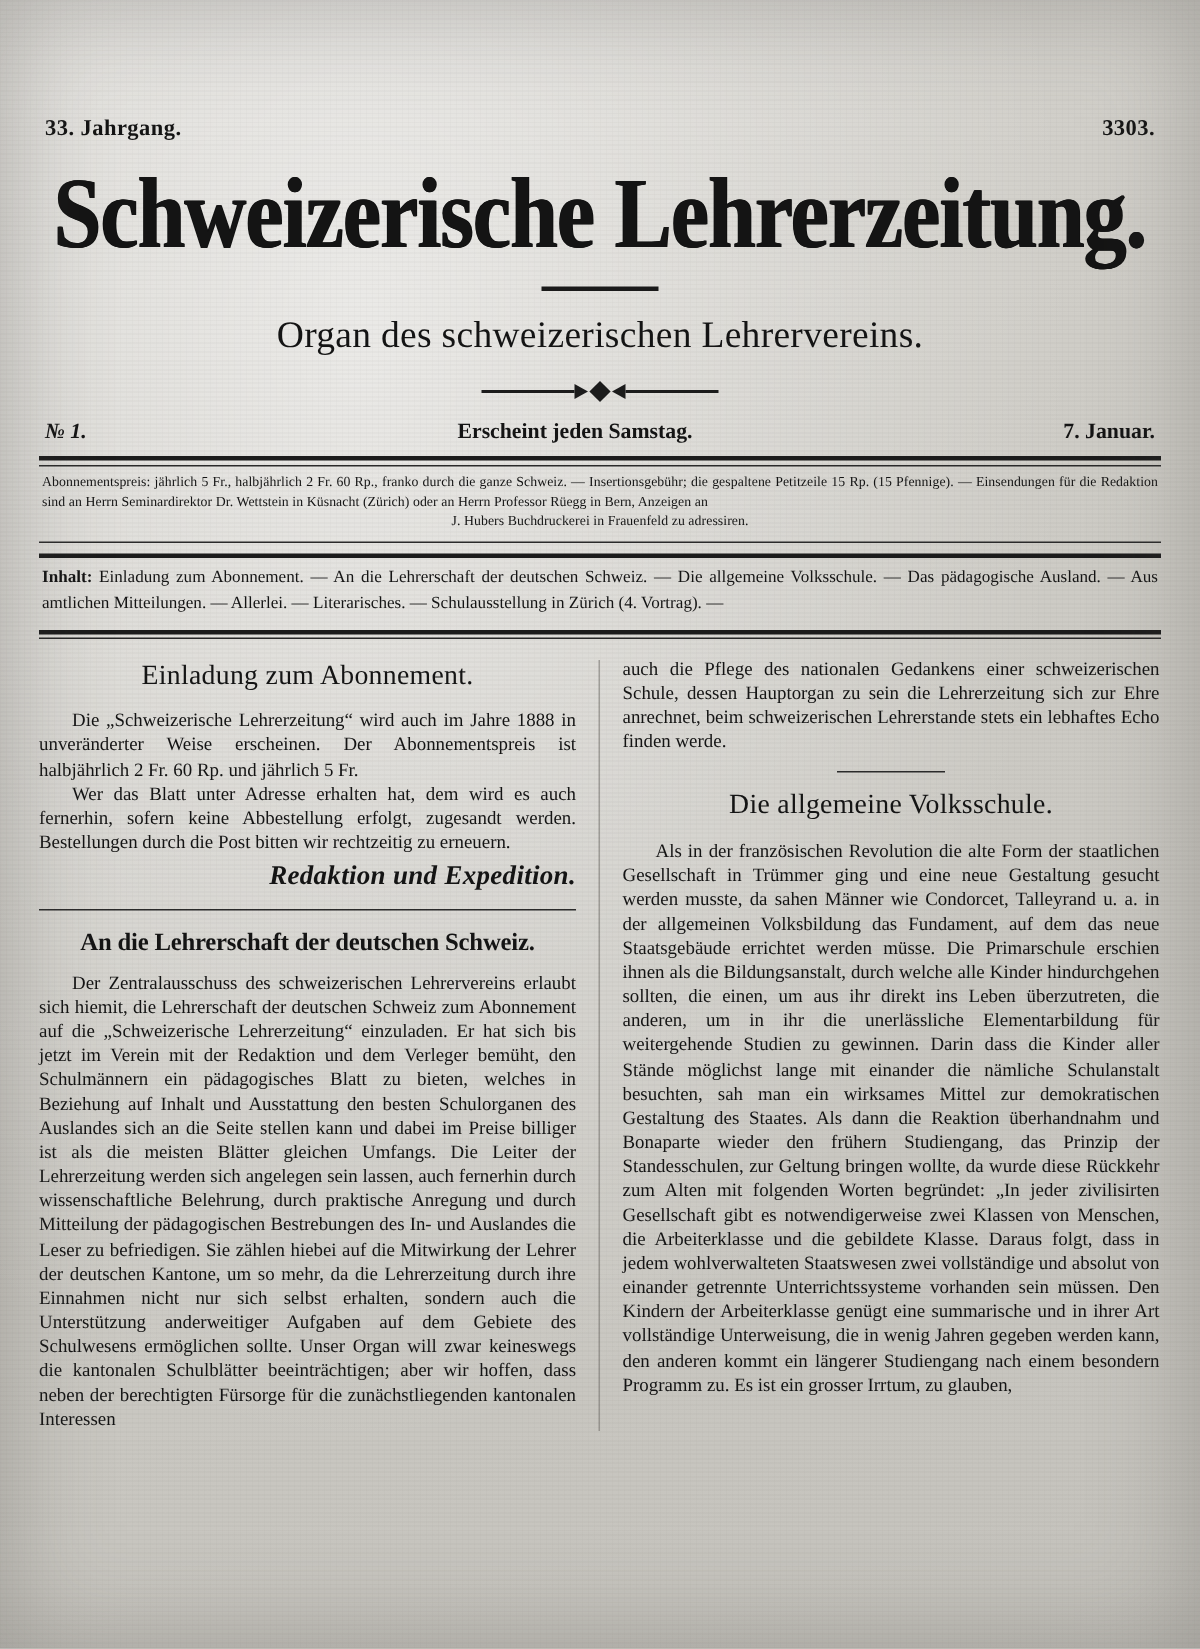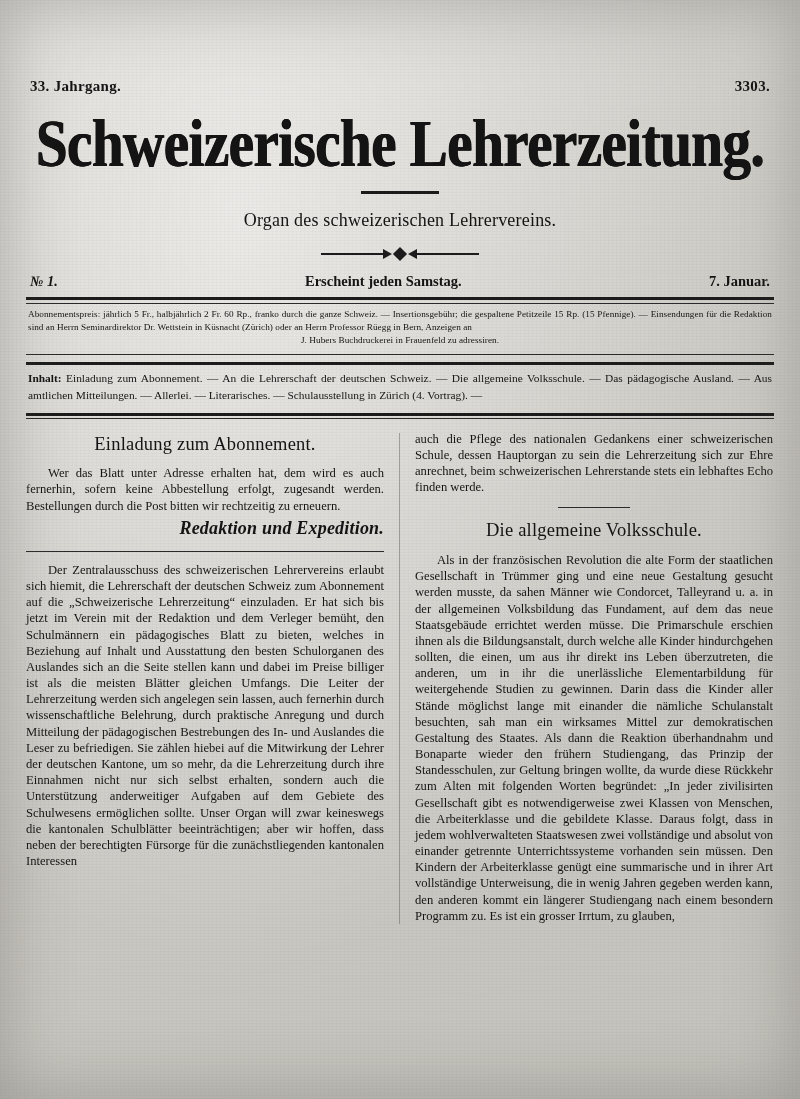--- a/index.html
+++ b/index.html
@@ -74,21 +74,21 @@
     text-shadow: 0.6px 0 0 #111, -0.4px 0 0 #111;
   }
   .rule-short {
     width: 78px;
     height: 3px;
     background: #1a1a1a;
     margin: 24px auto 0 auto;
   }
   .subtitle {
     text-align: center;
-    font-size: 18px;
+    font-size: 25px;
     margin-top: 16px;
     letter-spacing: 0.2px;
   }
   .ornament {
     display: flex;
     align-items: center;
     justify-content: center;
     margin: 16px 0 6px 0;
     height: 14px;
   }
@@ -283,25 +283,27 @@
     <div class="dbl-rule">
       <div class="a"></div>
       <div class="b"></div>
     </div>
 
     <div class="columns">
 
       <div class="col col-left">
 
         <h2 class="art-title">Einladung zum Abonnement.</h2>
+        <p class="body">Die „Schweizerische Lehrerzeitung“ wird auch im Jahre 1888 in unveränderter Weise erscheinen. Der Abonnementspreis ist halbjährlich 2 Fr. 60 Rp. und jährlich 5 Fr.</p>
         <p class="body">Wer das Blatt unter Adresse erhalten hat, dem wird es auch fernerhin, sofern keine Abbestellung erfolgt, zugesandt werden. Bestellungen durch die Post bitten wir rechtzeitig zu erneuern.</p>
         <p class="signature">Redaktion und Expedition.</p>
 
         <div class="sep-rule"></div>
 
+        <h2 class="art-title-wide tight">An die Lehrerschaft der deutschen Schweiz.</h2>
         <p class="body">Der Zentralausschuss des schweizerischen Lehrervereins erlaubt sich hiemit, die Lehrerschaft der deutschen Schweiz zum Abonnement auf die „Schweizerische Lehrerzeitung“ einzuladen. Er hat sich bis jetzt im Verein mit der Redaktion und dem Verleger bemüht, den Schulmännern ein pädagogisches Blatt zu bieten, welches in Beziehung auf Inhalt und Ausstattung den besten Schulorganen des Auslandes sich an die Seite stellen kann und dabei im Preise billiger ist als die meisten Blätter gleichen Umfangs. Die Leiter der Lehrerzeitung werden sich angelegen sein lassen, auch fernerhin durch wissenschaftliche Belehrung, durch praktische Anregung und durch Mitteilung der pädagogischen Bestrebungen des In- und Auslandes die Leser zu befriedigen. Sie zählen hiebei auf die Mitwirkung der Lehrer der deutschen Kantone, um so mehr, da die Lehrerzeitung durch ihre Einnahmen nicht nur sich selbst erhalten, sondern auch die Unterstützung anderweitiger Aufgaben auf dem Gebiete des Schulwesens ermöglichen sollte. Unser Organ will zwar keineswegs die kantonalen Schulblätter beeinträchtigen; aber wir hoffen, dass neben der berechtigten Fürsorge für die zunächstliegenden kantonalen Interessen</p>
       </div>
 
       <div class="col-divider"></div>
 
       <div class="col col-right">
 
         <p class="body" style="text-indent:0">auch die Pflege des nationalen Gedankens einer schweizerischen Schule, dessen Hauptorgan zu sein die Lehrerzeitung sich zur Ehre anrechnet, beim schweizerischen Lehrerstande stets ein lebhaftes Echo finden werde.</p>
 
         <div class="sep-rule-short"></div>

